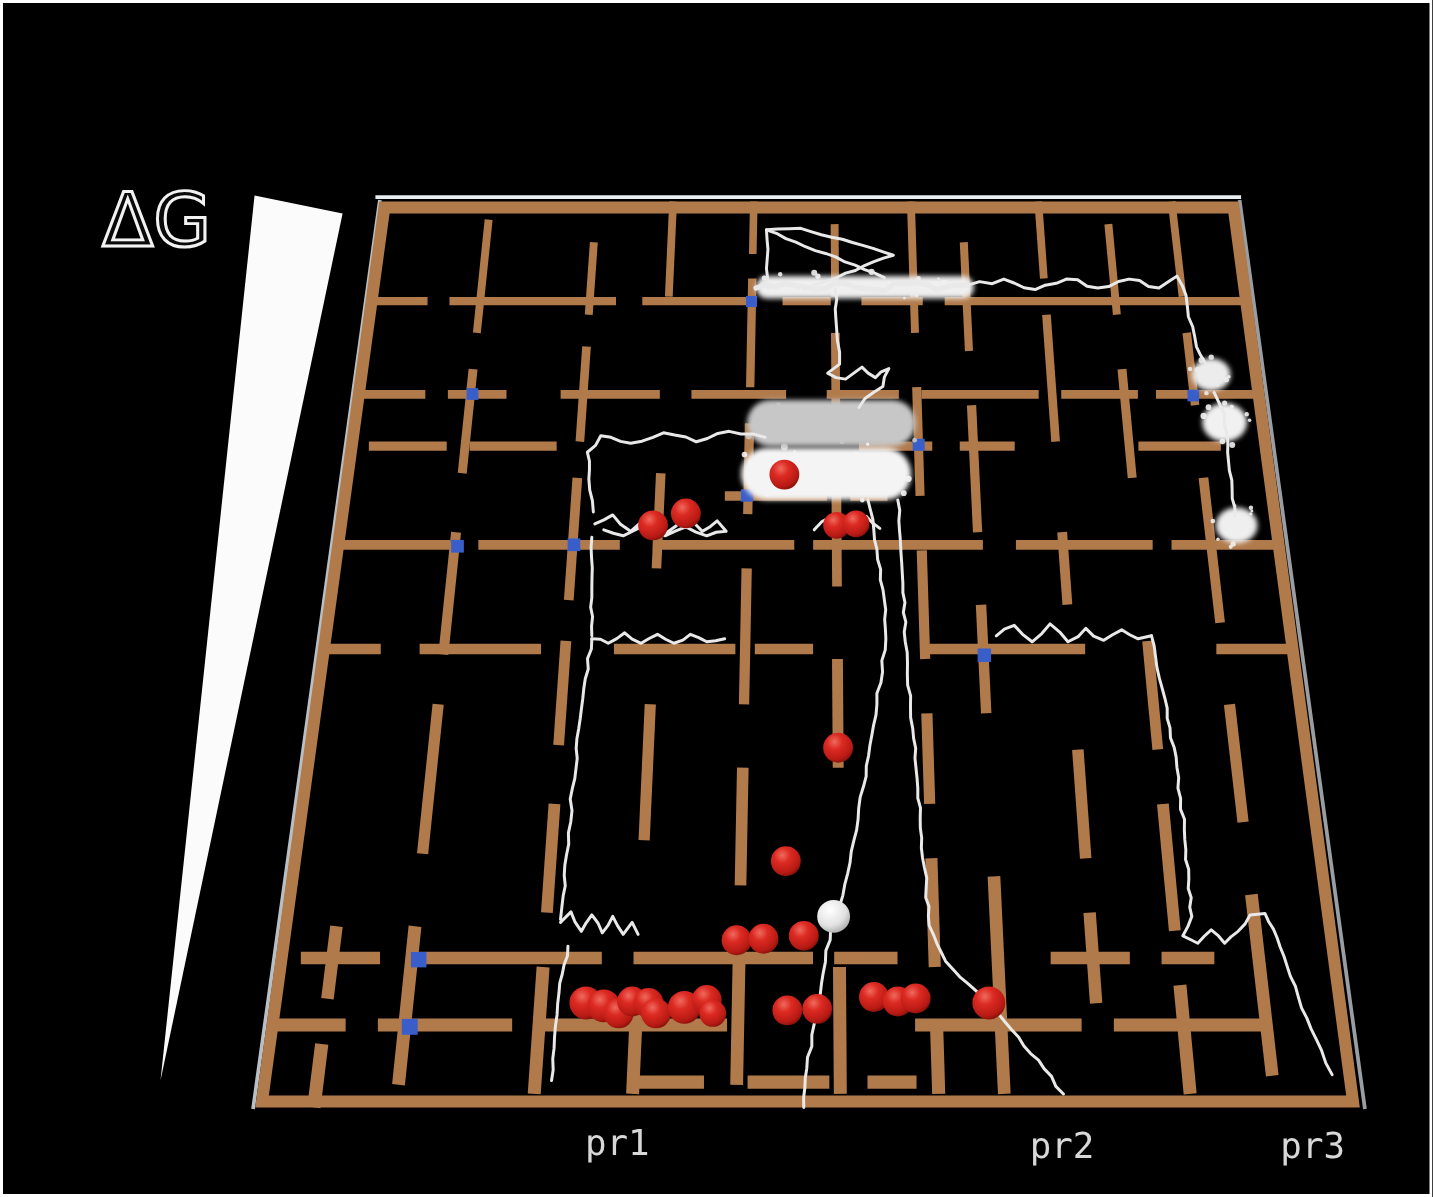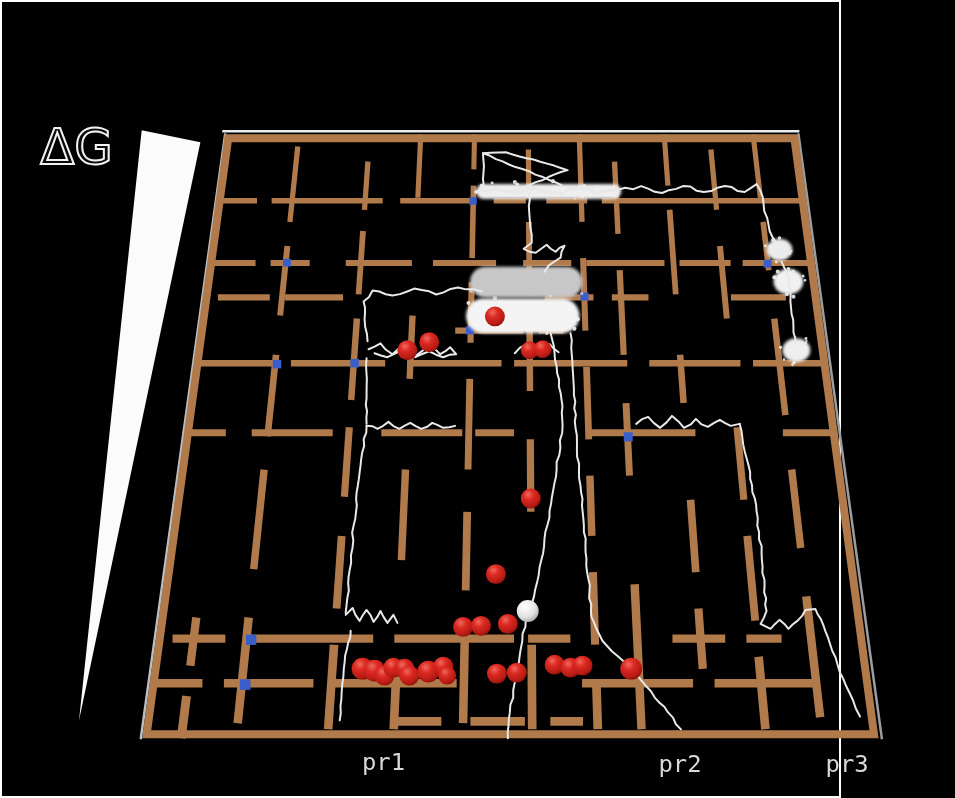--- a/index.html
+++ b/index.html
@@ -1,19 +1,19 @@
 <!DOCTYPE html>
 <html><head>
 <meta charset="utf-8">
 <style>
   html,body{margin:0;padding:0;background:#000;}
   body{width:955px;height:798px;overflow:hidden;}
   .stage{
-    position:relative;width:841px;height:798px;box-sizing:border-box;
-    background:#000;border:2px solid #ffffff;
+    position:relative;width:955px;height:798px;box-sizing:border-box;
+    background:#000;border:2px solid #ffffff;padding-left:28px;
   }
   svg{display:block;}
   text{font-family:"DejaVu Sans","Liberation Sans",sans-serif;}
   .pr-label{font-family:"DejaVu Sans Mono","Liberation Mono",monospace;}
 </style>
 </head>
 <body>
 
 <div class="stage">
   <svg id="scene" width="951" height="794" viewBox="0 0 955 798">

